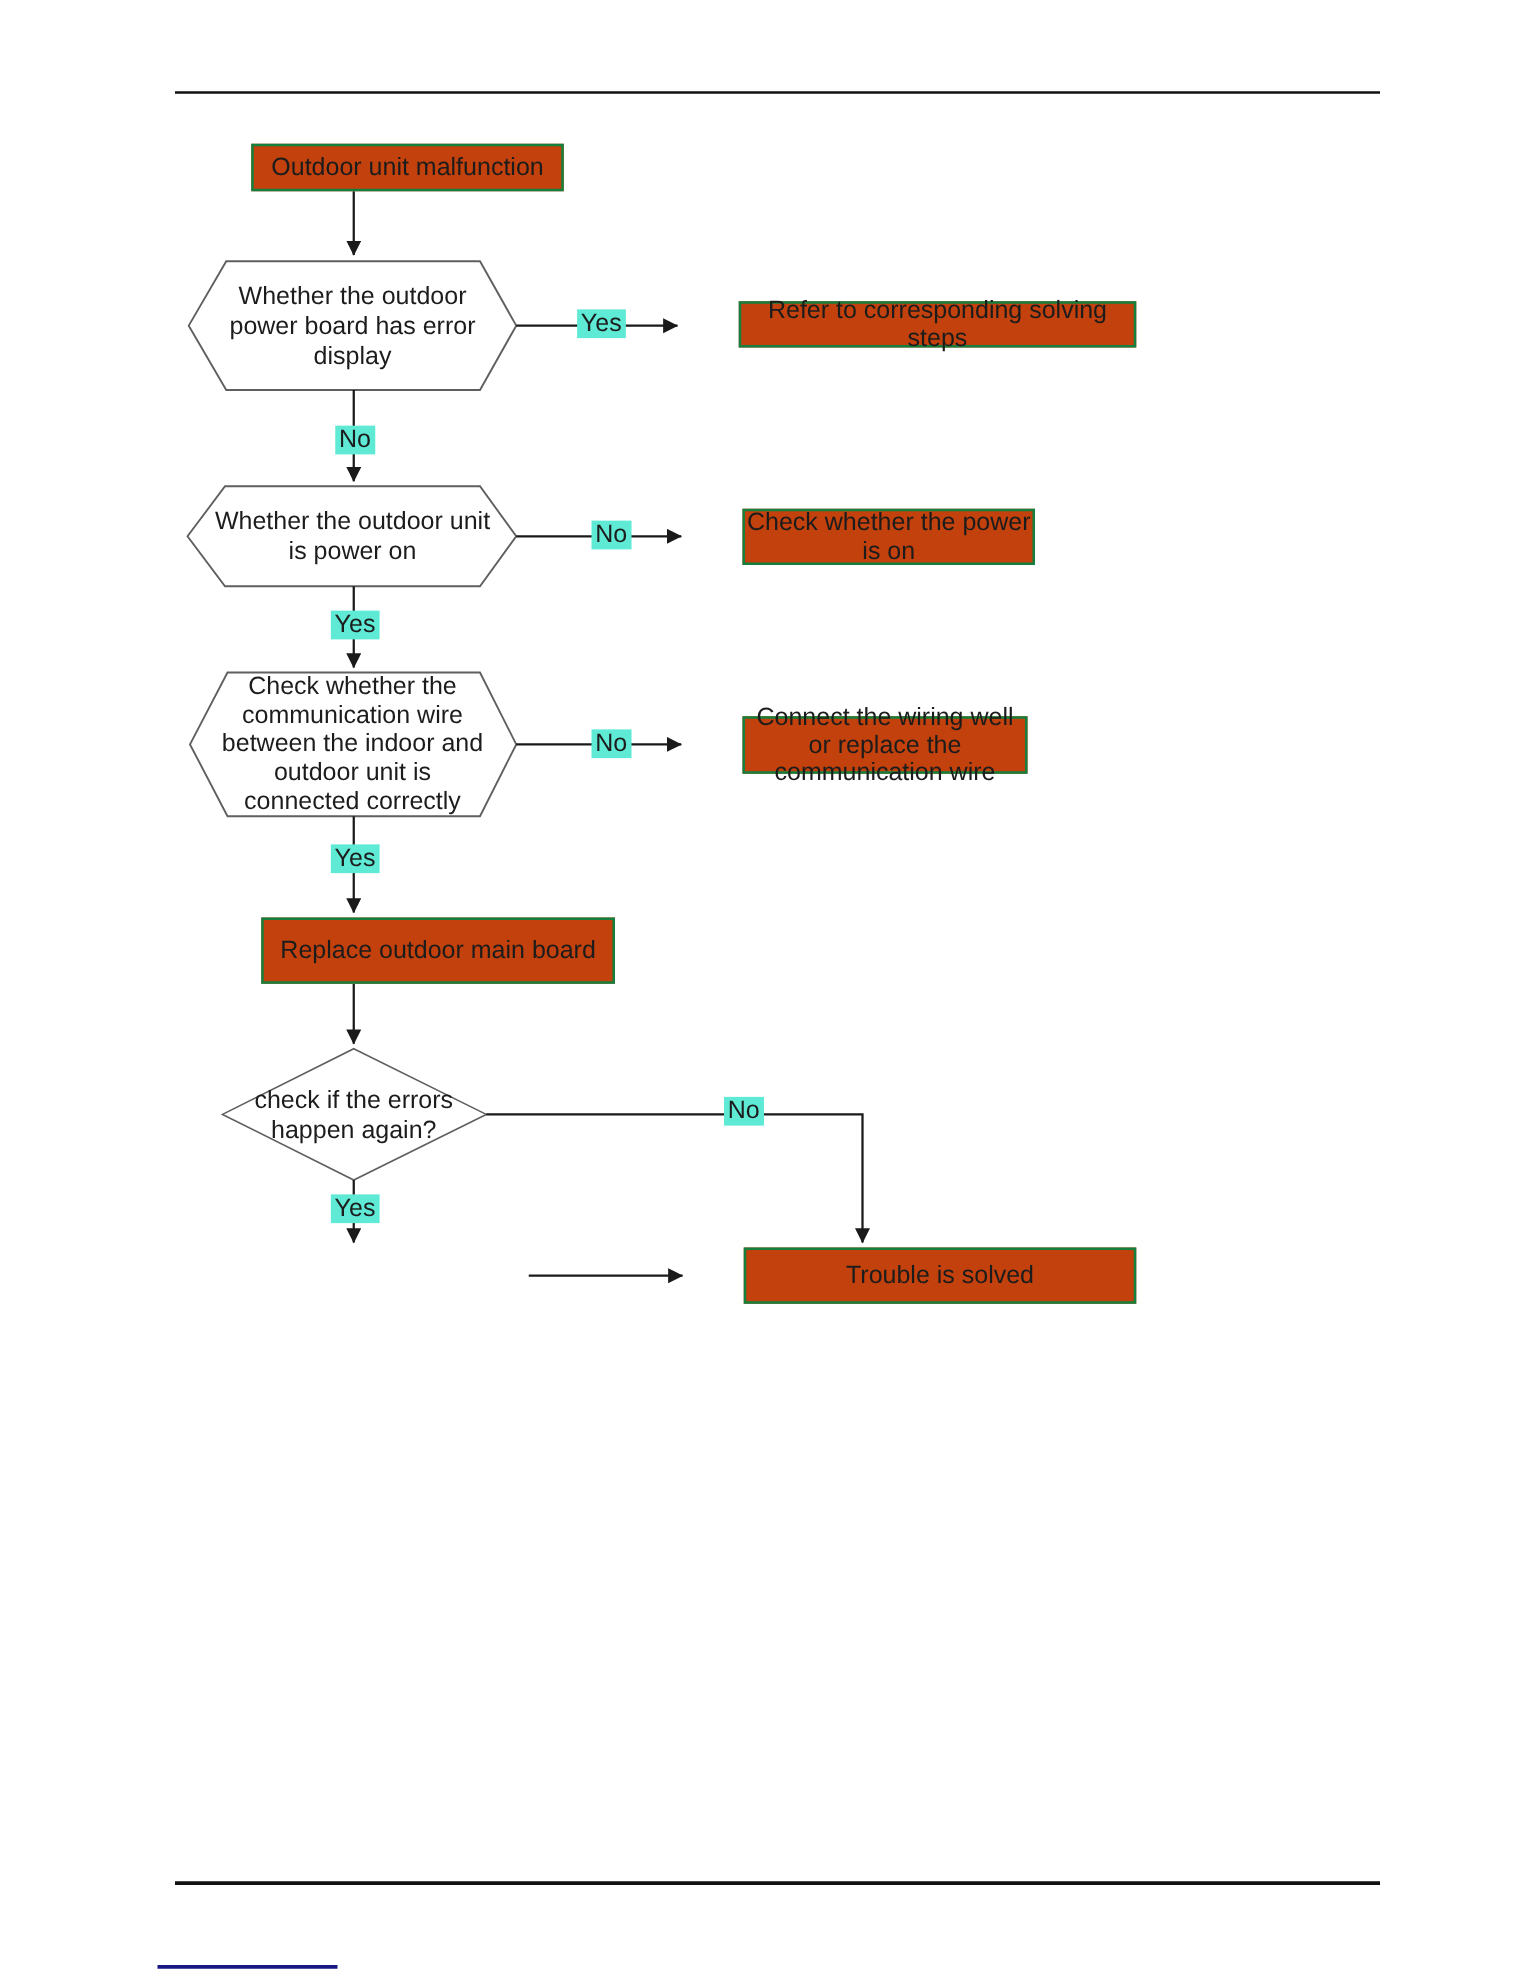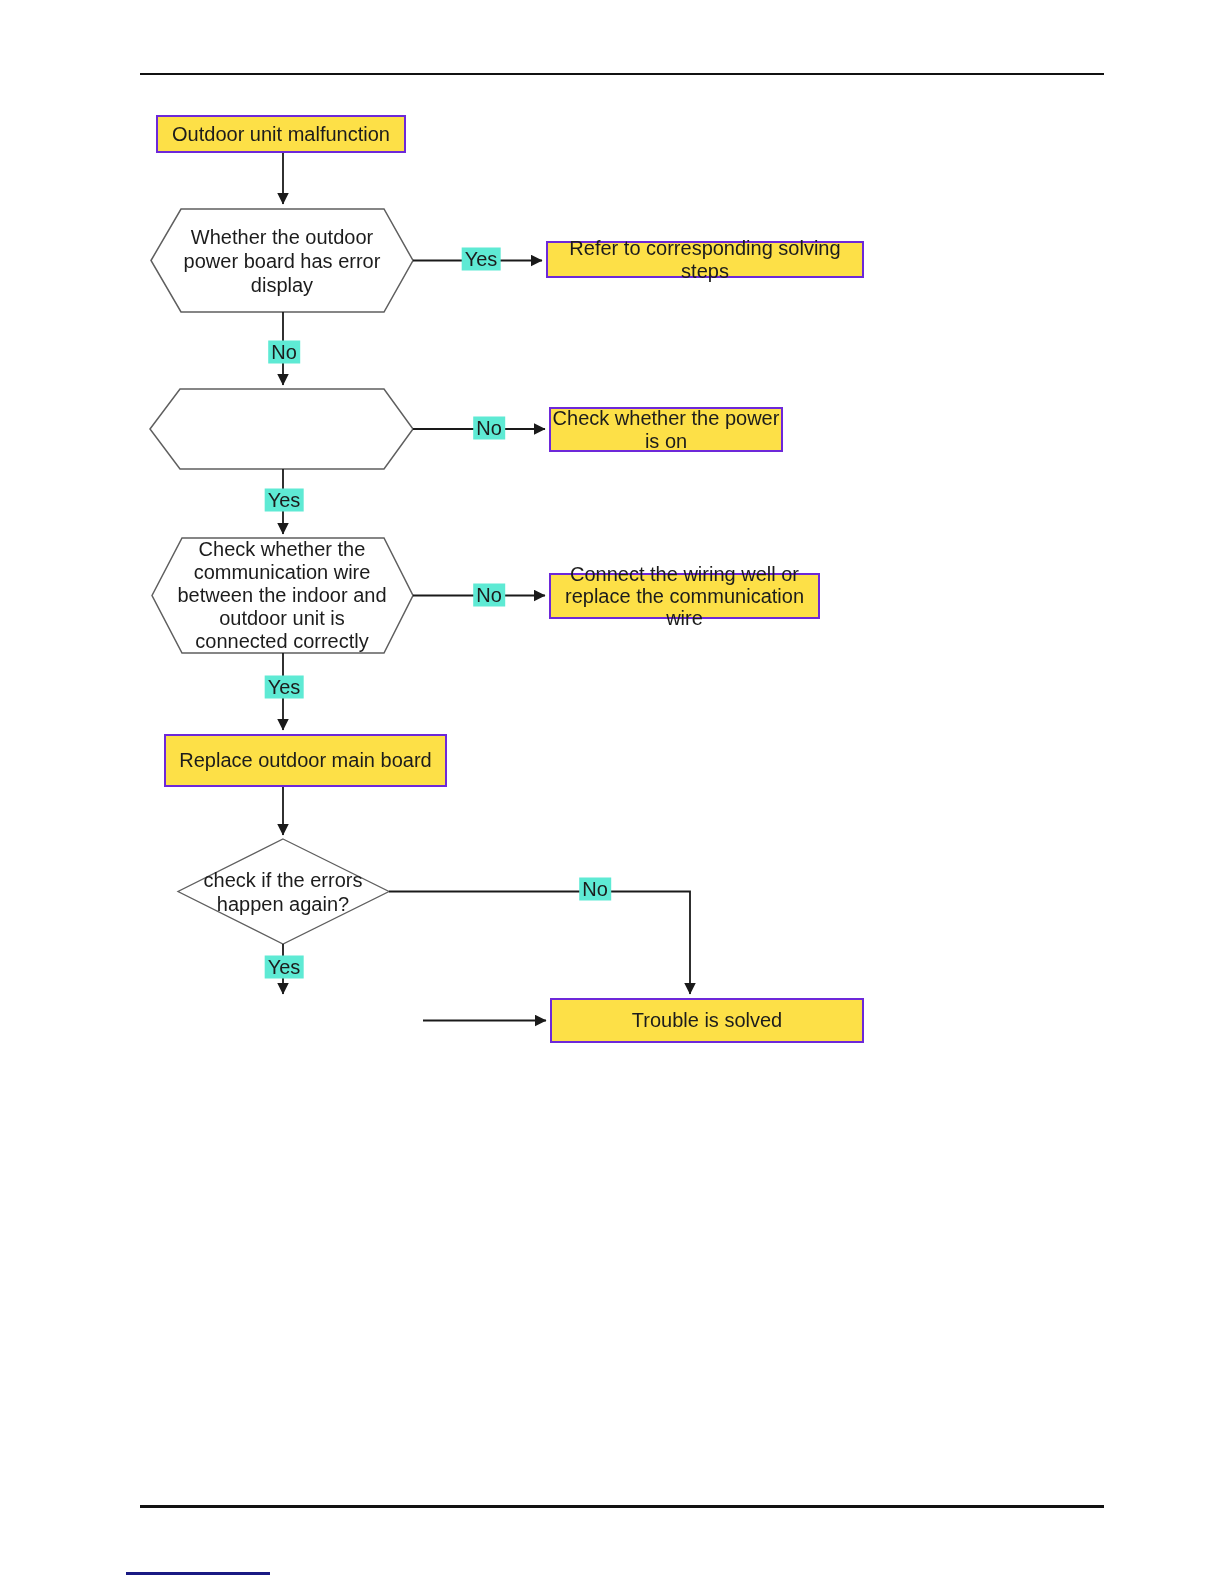--- a/index.html
+++ b/index.html
@@ -13,28 +13,29 @@
     color: #1c1c1c;
     overflow: hidden;
   }
   .rule { position: absolute; background: #111111; }
   .rule.top { left: 140px; top: 73px; width: 964px; height: 2px; }
   .rule.bottom { left: 140px; top: 1505px; width: 964px; height: 3px; }
   .footer-link-line { position: absolute; left: 126px; top: 1572px; width: 144px; height: 3px; }
   svg.canvas { position: absolute; left: 0; top: 0; width: 1224px; height: 1584px; }
   .rect-node {
     position: absolute;
-    background: #fde047;
-    border: 2px solid #6d28d9;
+    background: #c2410c;
+    border: 2px solid #15803d;
     display: flex;
     align-items: center;
     justify-content: center;
     text-align: center;
     font-size: 20px;
     line-height: 23px;
+    margin-left: 45px;
   }
   .shape-text {
     position: absolute;
     display: flex;
     align-items: center;
     justify-content: center;
     text-align: center;
     font-size: 20px;
     line-height: 24px;
   }
@@ -42,21 +43,21 @@
     position: absolute;
     transform: translate(-50%, -50%);
     background: #5eead4;
     font-size: 20px;
     padding: 0 3px;
     white-space: nowrap;
   }
   .n-start  { left: 156px; top: 115px; width: 250px; height: 38px; }
   .n-refer  { left: 546px; top: 241px; width: 318px; height: 37px; }
   .n-power  { left: 549px; top: 407px; width: 234px; height: 45px; }
-  .n-wiring { left: 549px; top: 573px; width: 271px; height: 46px; line-height: 22px; }
+  .n-wiring { left: 549px; top: 573px; width: 228px; height: 46px; line-height: 22px; }
   .n-outdoor{ left: 164px; top: 734px; width: 283px; height: 53px; }
   .n-pcb    { left: 145px; top: 998px; width: 278px; height: 45px; }
   .n-solved { left: 550px; top: 998px; width: 314px; height: 45px; }
   .t-hex1    { left: 172px; top: 209px; width: 220px; height: 103px; }
   .t-hex2    { left: 170px; top: 389px; width: 224px; height: 80px; }
   .t-hex3    { left: 171px; top: 538px; width: 222px; height: 115px; line-height: 23px; }
   .t-diamond { left: 193px; top: 841px; width: 180px; height: 101px; }
   .l-yes1 { left: 481px; top: 259px; }
   .l-no1  { left: 284px; top: 352px; }
   .l-no2  { left: 489px; top: 428px; }
@@ -99,20 +100,21 @@
   </svg>
 
   <div class="rect-node n-start">Outdoor unit malfunction</div>
   <div class="rect-node n-refer">Refer to corresponding solving steps</div>
   <div class="rect-node n-power">Check whether the power is on</div>
   <div class="rect-node n-wiring">Connect the wiring well or replace the communication wire</div>
   <div class="rect-node n-outdoor">Replace outdoor main board</div>
   <div class="rect-node n-solved">Trouble is solved</div>
 
   <div class="shape-text t-hex1">Whether the outdoor power board has error display</div>
+  <div class="shape-text t-hex2">Whether the outdoor unit is power on</div>
   <div class="shape-text t-hex3">Check whether the communication wire between the indoor and outdoor unit is connected correctly</div>
   <div class="shape-text t-diamond">check if the errors happen again?</div>
 
   <span class="edge-label l-yes1">Yes</span>
   <span class="edge-label l-no1">No</span>
   <span class="edge-label l-no2">No</span>
   <span class="edge-label l-yes2">Yes</span>
   <span class="edge-label l-no3">No</span>
   <span class="edge-label l-yes3">Yes</span>
   <span class="edge-label l-no4">No</span>

